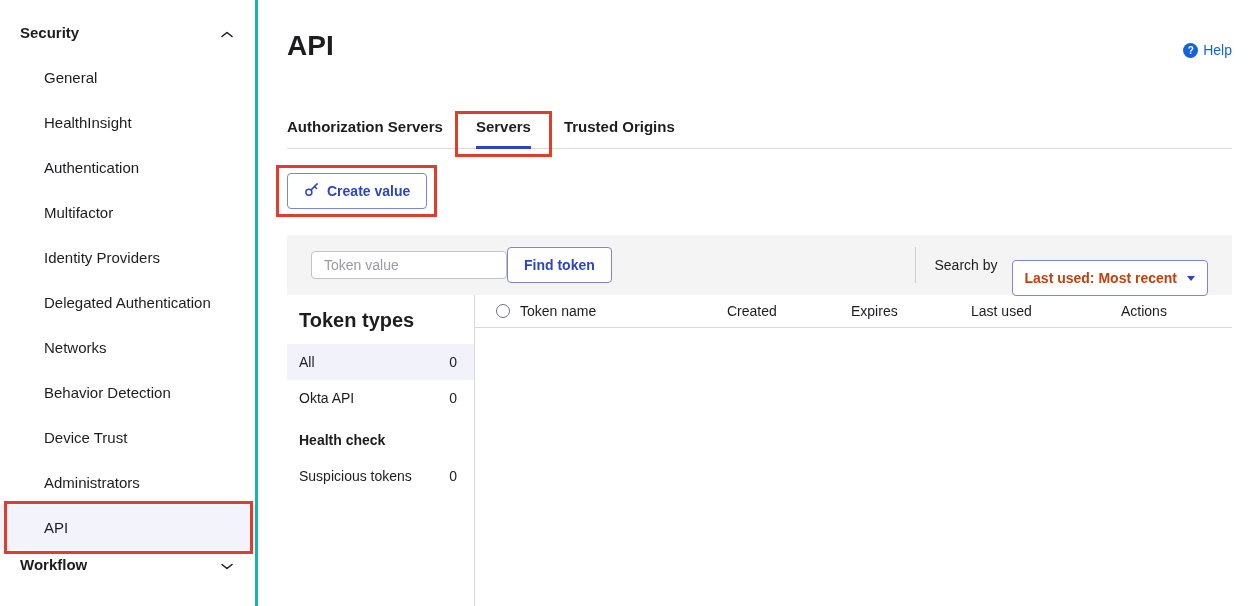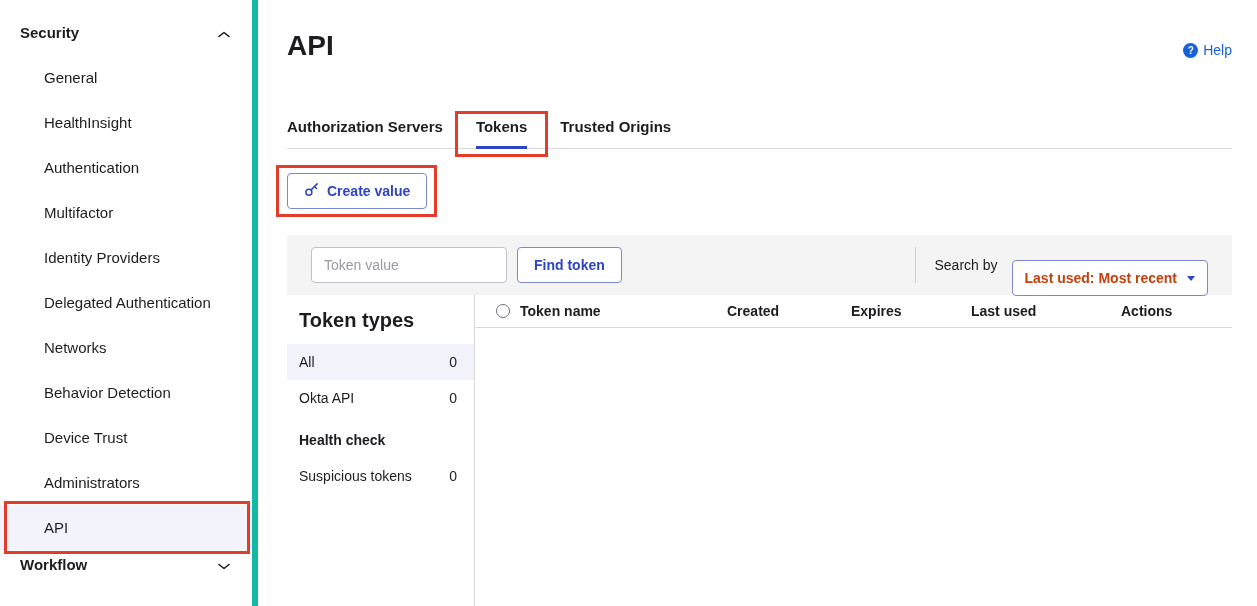--- a/index.html
+++ b/index.html
@@ -1,21 +1,21 @@
 <!DOCTYPE html>
 <html><head>
 <meta charset="utf-8">
 <style>
   * { margin:0; padding:0; box-sizing:border-box; }
   html,body { width:1257px; height:606px; background:#fff; overflow:hidden;
     font-family:"Liberation Sans","DejaVu Sans",sans-serif; color:#1d1d21; }
   .app { display:flex; width:100%; height:100%; }
 
   
-  .sidebar { width:258px; min-width:258px; height:100%; border-right:6px solid #14b8a6; padding-top:18px; background:#fff; }
+  .sidebar { width:258px; min-width:258px; height:100%; border-right:3px solid #14b8a6; padding-top:18px; background:#fff; }
   .side-header { display:flex; align-items:center; justify-content:space-between;
     padding:6px 22px 14px 20px; font-weight:700; font-size:15px; cursor:pointer; }
   .side-item { position:relative; height:45px; display:flex; align-items:center;
     padding-left:44px; font-size:15px; cursor:pointer; }
   .side-item.selected { background:#f3f3fc; }
   .workflow { margin-top:0; padding-bottom:6px; }
 
   .annotation { position:absolute; border:3px solid #e23c2b; pointer-events:none; z-index:5; }
   .side-item .annotation { left:4px; right:2px; top:-4px; bottom:-4px; }
 
@@ -37,43 +37,43 @@
   .create-wrap { position:relative; display:inline-block; }
   .create-wrap .annotation { left:-11px; right:-10px; top:-8px; bottom:-8px; }
 
   .btn { display:inline-flex; align-items:center; gap:8px; height:36px; padding:0 16px;
     background:#fff; border:1px solid #7d87cf; border-radius:4px; color:#2c44c8;
     font-weight:700; font-size:14px; cursor:pointer; font-family:inherit; }
 
   
   .panel { margin-top:26px; }
   .toolbar { background:#f4f4f5; height:60px; display:flex; align-items:center; padding:0 24px; }
-  .token-input { width:196px; height:36px; border:1px solid #c1c1c9; border-radius:4px;
-    padding:0 12px; font-size:14px; font-family:inherit; color:#1d1d21; background:#fff; margin-right:10px; }
+  .token-input { width:196px; height:28px; border:1px solid #c1c1c9; border-radius:4px;
+    padding:0 12px; font-size:14px; font-family:inherit; color:#1d1d21; background:#fff; }
   .token-input::placeholder { color:#9a9aa2; }
   .toolbar-right { margin-left:auto; display:flex; align-items:center; }
   .search-by { font-size:14px; padding:10px 14px 10px 18px; border-left:1px solid #cfcfd5; cursor:default; }
 
   .sort-dd { display:inline-flex; align-items:center; gap:10px; height:36px; padding:0 12px;
     border:1px solid #7d87cf; border-radius:4px; background:#fff; color:#c2410c;
     font-weight:700; font-size:14px; cursor:pointer;margin-top:26px; }
   .caret-down { width:0; height:0; border-left:4px solid transparent; border-right:4px solid transparent;
     border-top:5px solid #2c44c8; }
 
   .panel-body { display:flex; height:325px; }
   .types-col { width:188px; min-width:188px; border-right:1px solid #d8d8de; padding-top:2px; }
   .types-header { font-size:20px; font-weight:700; padding:12px; }
   .type-row { display:flex; justify-content:space-between; align-items:center;
     padding:0 17px 0 12px; height:36px; font-size:14px; cursor:pointer;gap:11px; }
   .type-row.selected { background:#f2f2fb; }
   .types-subheader { font-size:14px; font-weight:700; padding:16px 12px 10px; }
 
   .table-col { flex:1; }
   .thead { display:flex; align-items:center; height:33px; border-bottom:1px solid #d8d8de;
-    font-size:14px; font-weight:700; }
+    font-size:14px; font-weight:400; }
   .th-radio { margin-left:21px; width:24px; display:flex; align-items:center; }
   .radio { width:14px; height:14px; border:1px solid #73737d; border-radius:50%; background:#fff; cursor:pointer; }
   .th-name { width:207px; }
   .th-created { width:124px; }
   .th-expires { width:120px; }
   .th-lastused { width:150px; }
   .th-actions { flex:1; }
 </style>
 </head>
 <body>
@@ -141,21 +141,21 @@
     <h1 class="page-title">API</h1>
 
     <div class="help">
       <span class="help-icon"></span>
       <span>Help</span>
     </div>
 
     <div class="tabbar">
       <div class="tab">Authorization Servers</div>
       <div class="tab active">
-        <span>Tokens</span>
+        <span>Servers</span>
         <div class="annotation"></div>
       </div>
       <div class="tab">Trusted Origins</div>
     </div>
 
     <div class="create-row">
       <span class="create-wrap">
         <button class="btn">
           <span>
             <svg width="15" height="15" viewBox="0 0 16 16" fill="none" stroke="#2c44c8" stroke-width="1.6" stroke-linecap="round">

